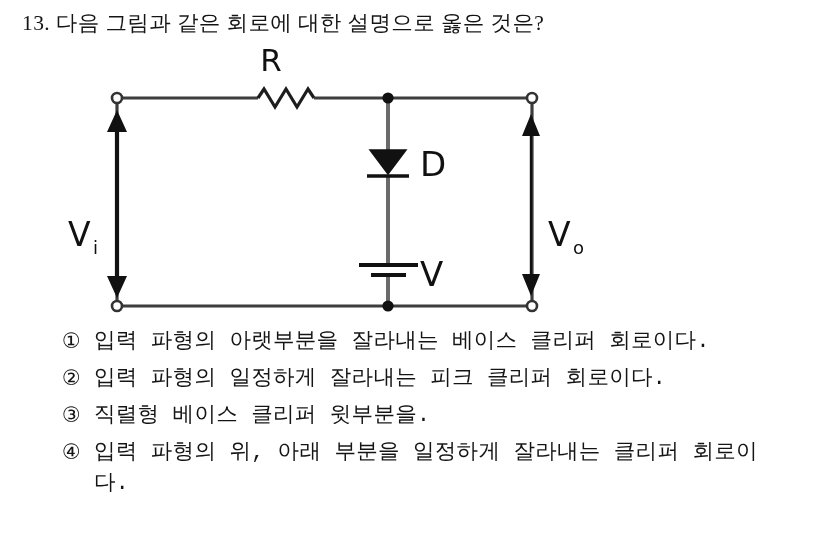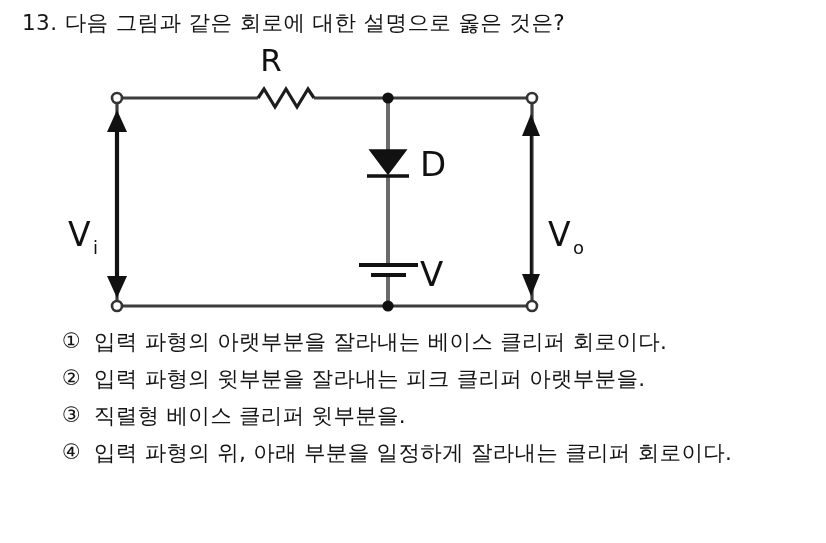--- a/index.html
+++ b/index.html
@@ -25,20 +25,21 @@
   .question-stem {
     position: absolute;
     left: 22px;
     top: 8px;
     width: 790px;
     font-size: 21.5px;
     line-height: 30px;
     letter-spacing: 0.4px;
     white-space: nowrap;
     color: #141414;
+    font-family: Liberation Serif, serif;
   }
   .stem-number {
     display: inline;
   }
   .stem-text {
     display: inline;
   }
 
   
   .figure {
@@ -73,20 +74,21 @@
     color: #141414;
     text-align: left;
   }
   .choice-text {
     flex: 1 1 auto;
     font-size: 21.5px;
     line-height: 31px;
     letter-spacing: 0.3px;
     color: #141414;
     max-width: 700px;
+    font-family: Liberation Mono, monospace;
   }
   .choice-1 .choice-text { max-width: 706px; }
   .choice-4 .choice-text { max-width: 690px; }
 </style>
 </head>
 <body>
 
 <div id="page">
 
   <div class="question-stem">
@@ -155,21 +157,21 @@
 
   <div class="choices">
 
     <div class="choice choice-1">
       <span class="choice-marker">①</span>
       <span class="choice-text">입력 파형의 아랫부분을 잘라내는 베이스 클리퍼 회로이다.</span>
     </div>
 
     <div class="choice choice-2">
       <span class="choice-marker">②</span>
-      <span class="choice-text">입력 파형의 윗부분을 잘라내는 피크 클리퍼 아랫부분을.</span>
+      <span class="choice-text">입력 파형의 일정하게 잘라내는 피크 클리퍼 회로이다.</span>
     </div>
 
     <div class="choice choice-3">
       <span class="choice-marker">③</span>
       <span class="choice-text">직렬형 베이스 클리퍼 윗부분을.</span>
     </div>
 
     <div class="choice choice-4">
       <span class="choice-marker">④</span>
       <span class="choice-text">입력 파형의 위, 아래 부분을 일정하게 잘라내는 클리퍼 회로이다.</span>

